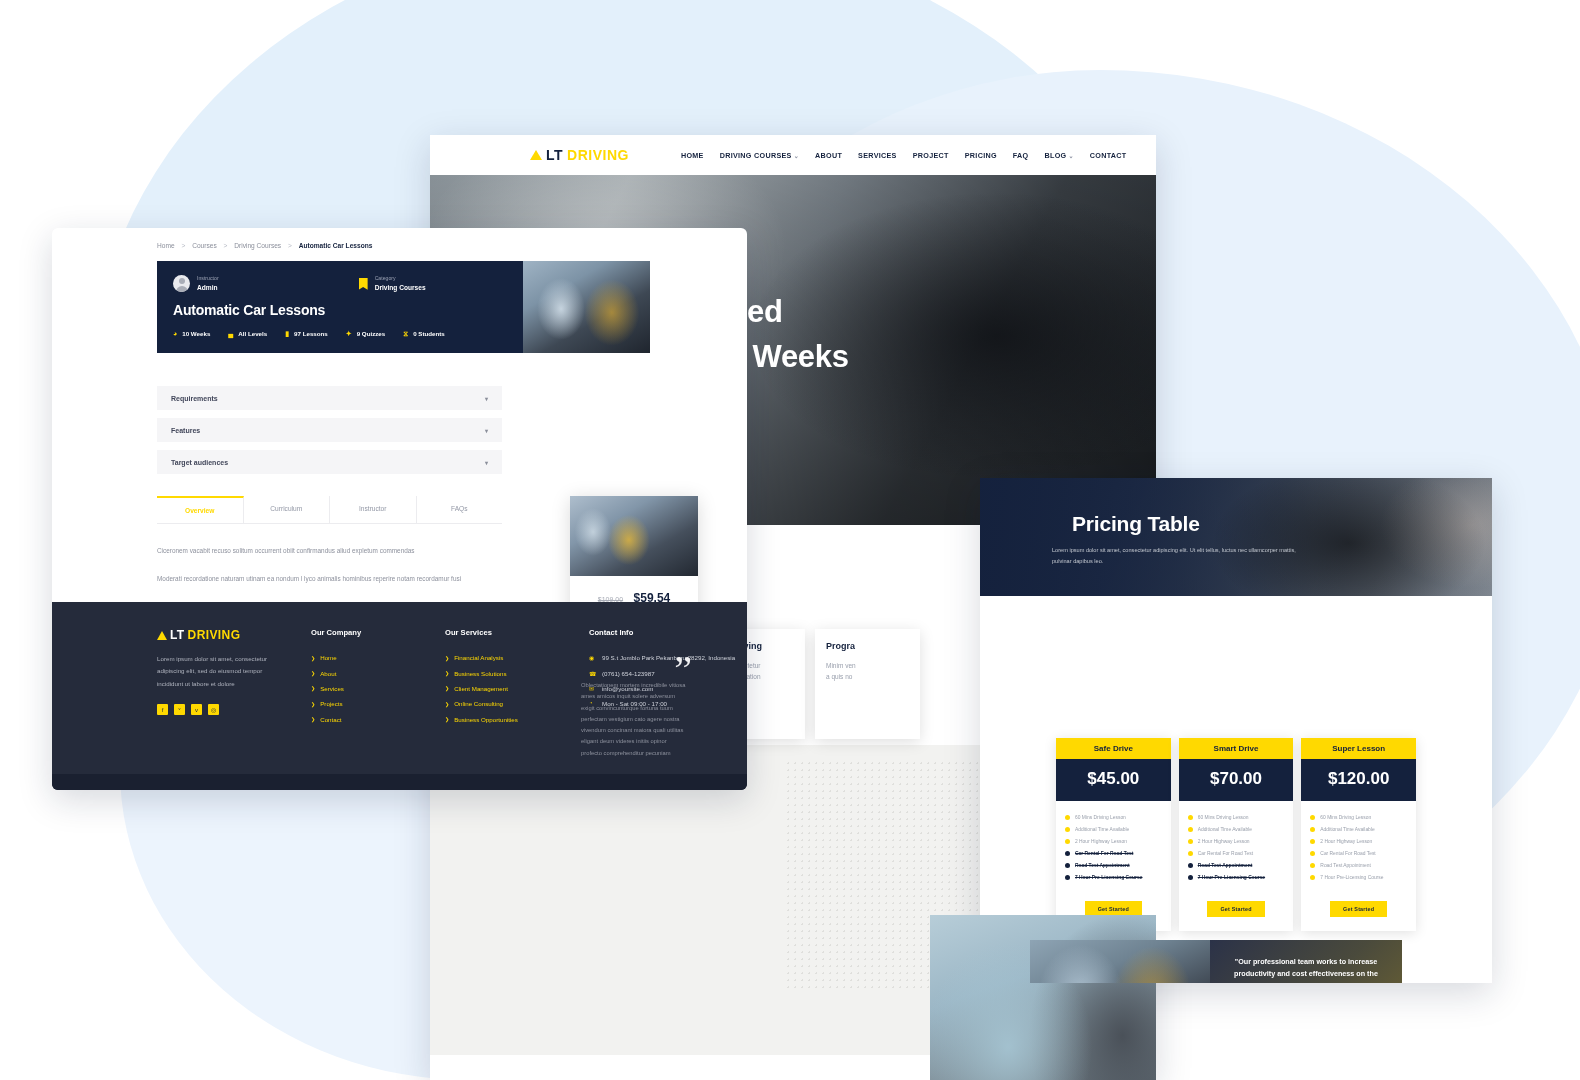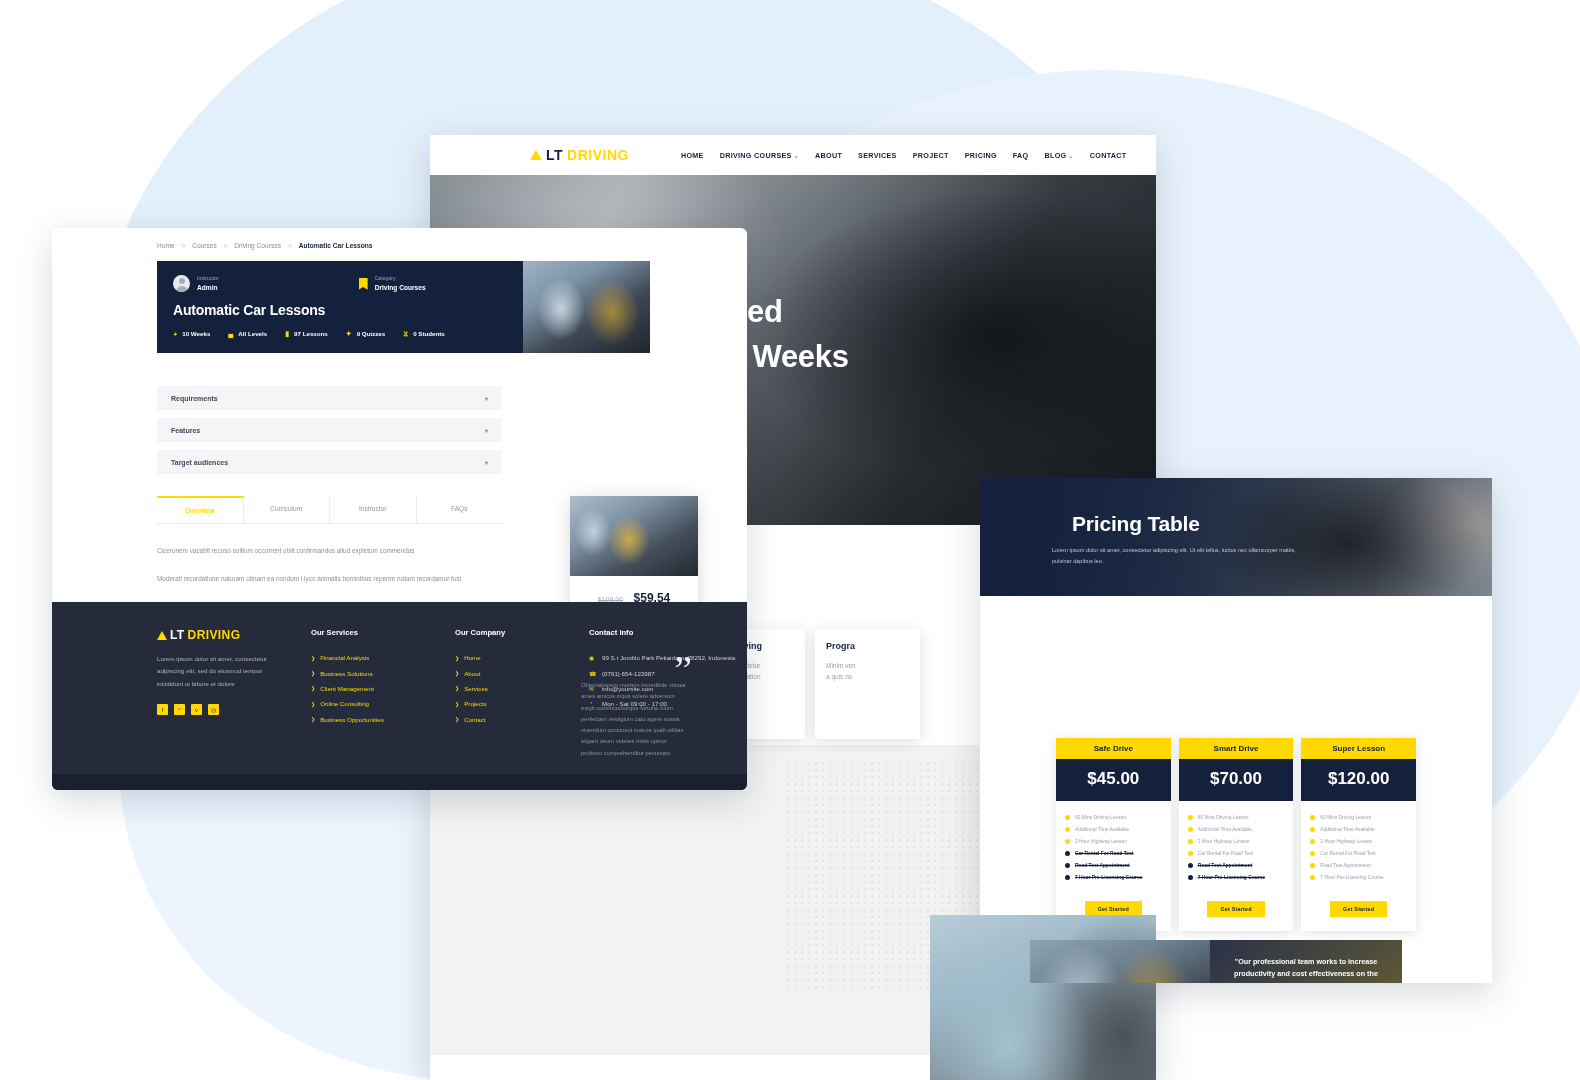--- a/index.html
+++ b/index.html
@@ -442,20 +442,45 @@
             <span class="dr">DRIVING</span>
           </div>
           <p>Lorem ipsum dolor sit amet, consectetur adipiscing elit, sed do eiusmod tempor incididunt ut labore et dolore</p>
           <div class="ft-social" id="ft-social">
               <i>f</i>
               <i>ᵛ</i>
               <i>v</i>
               <i>◎</i>
             </div>
         </div>
+        <div class="ft-col ft-c2">
+          <h4>Our Company</h4>
+          <ul id="ft-company">
+              <li>
+                <span class="ar">❯</span>
+                <span>Home</span>
+              </li>
+              <li>
+                <span class="ar">❯</span>
+                <span>About</span>
+              </li>
+              <li>
+                <span class="ar">❯</span>
+                <span>Services</span>
+              </li>
+              <li>
+                <span class="ar">❯</span>
+                <span>Projects</span>
+              </li>
+              <li>
+                <span class="ar">❯</span>
+                <span>Contact</span>
+              </li>
+            </ul>
+        </div>
         <div class="ft-col ft-c3">
           <h4>Our Services</h4>
           <ul id="ft-services">
               <li>
                 <span class="ar">❯</span>
                 <span>Financial Analysis</span>
               </li>
               <li>
                 <span class="ar">❯</span>
                 <span>Business Solutions</span>
@@ -467,45 +492,20 @@
               <li>
                 <span class="ar">❯</span>
                 <span>Online Consulting</span>
               </li>
               <li>
                 <span class="ar">❯</span>
                 <span>Business Opportunities</span>
               </li>
             </ul>
         </div>
-        <div class="ft-col ft-c2">
-          <h4>Our Company</h4>
-          <ul id="ft-company">
-              <li>
-                <span class="ar">❯</span>
-                <span>Home</span>
-              </li>
-              <li>
-                <span class="ar">❯</span>
-                <span>About</span>
-              </li>
-              <li>
-                <span class="ar">❯</span>
-                <span>Services</span>
-              </li>
-              <li>
-                <span class="ar">❯</span>
-                <span>Projects</span>
-              </li>
-              <li>
-                <span class="ar">❯</span>
-                <span>Contact</span>
-              </li>
-            </ul>
-        </div>
         <div class="ft-col ft-c4">
           <h4>Contact Info</h4>
           <ul id="ft-contact">
               <li>
                 <span class="ic">◉</span>
                 <span>99 S.t Jomblo Park Pekanbaru 28292, Indonesia</span>
               </li>
               <li>
                 <span class="ic">☎</span>
                 <span>(0761) 654-123987</span>

